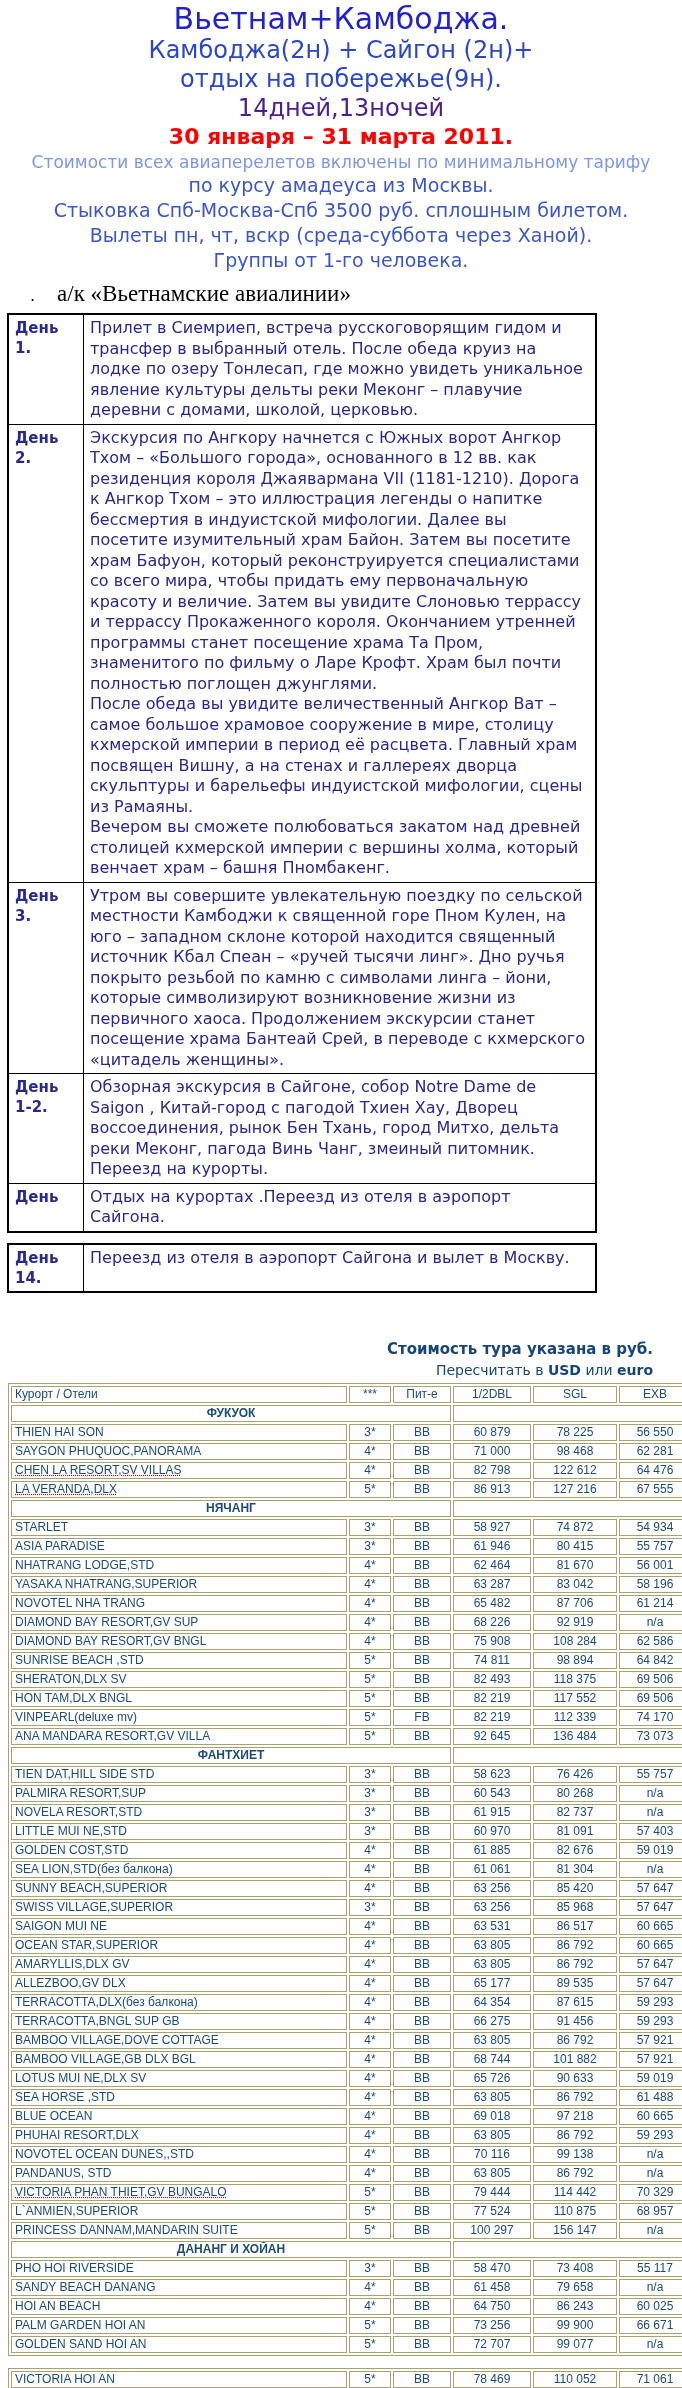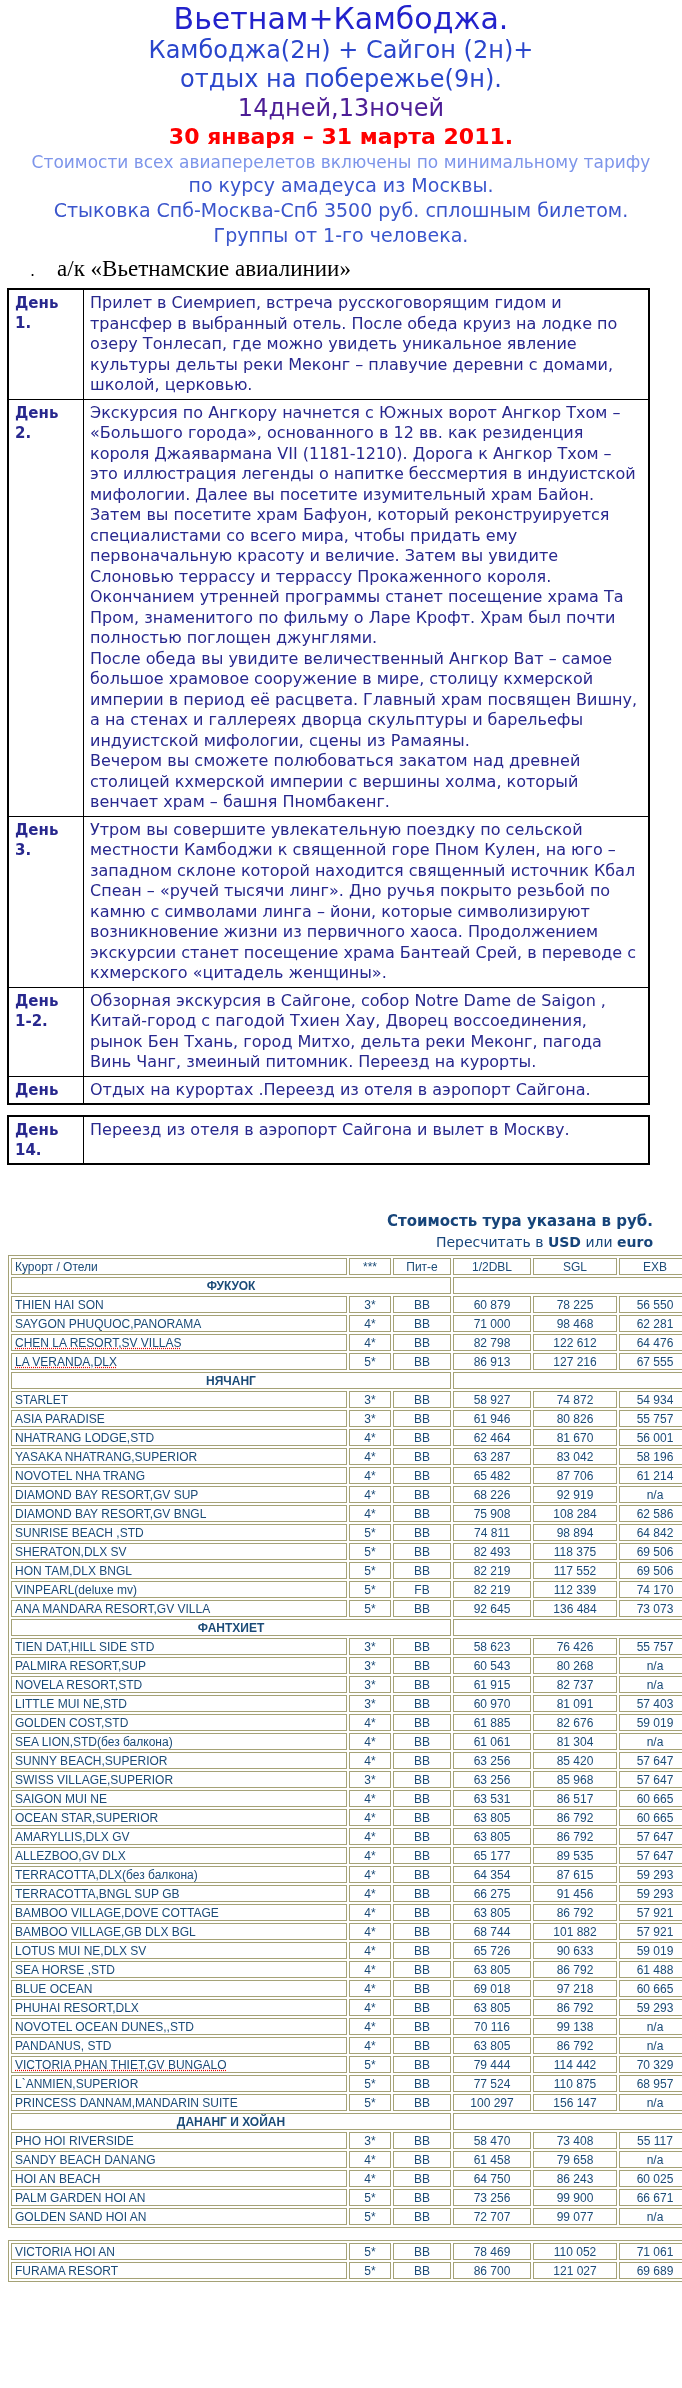--- a/index.html
+++ b/index.html
@@ -13,21 +13,21 @@
   .duration  { color:#4c1d95; font-size:24px; line-height:29px; }
   .dates     { color:#ff0000; font-size:22px; font-weight:bold; line-height:28px; }
   .note-light{ color:#7d95ea; font-size:17px; line-height:22px; }
   .note      { color:#3a55cc; font-size:19px; line-height:25px; }
 
   .airline-line { margin:8px 0 6px 30px; color:#000; }
   .airline-line .dot { font-size:16px; margin-right:22px; }
   .airline-line .airline { font-family:"Liberation Serif","DejaVu Serif",serif; font-size:23px; }
 
   
-  table.itin { border-collapse:collapse; margin:0 0 10px 7px; width:643px; table-layout:fixed;border-radius:28px; }
+  table.itin { border-collapse:collapse; margin:0 0 10px 7px; width:590px; table-layout:fixed;border-radius:28px; }
   table.itin td { border:1px solid #000; vertical-align:top; padding:3px 6px; }
   table.itin { border:2px solid #000; }
   td.day-label { width:62px; font-weight:bold; color:#28288e; font-size:15px; line-height:20px; }
   td.day-text  { color:#28288e; font-size:16px; line-height:20.5px; white-space:pre-line; }
   table.itin2 td.empty-cell { height:28px; }
 
   
   .price-intro { width:645px; margin-left:8px; text-align:right; padding-right:12px; margin-top:46px; }
   .price-title { color:#17457a; font-weight:bold; font-size:15px; line-height:20px; }
   .recalc { color:#17457a; font-size:14px; line-height:22px; }
@@ -55,20 +55,21 @@
 
   <div class="header">
     <div class="title">Вьетнам+Камбоджа.</div>
     <div class="subtitle">Камбоджа(2н) + Сайгон (2н)+</div>
     <div class="subtitle">отдых на побережье(9н).</div>
     <div class="duration">14дней,13ночей</div>
     <div class="dates">30 января  – 31 марта  2011.</div>
     <div class="note-light">Стоимости всех авиаперелетов включены по минимальному тарифу</div>
     <div class="note">по курсу амадеуса  из Москвы.</div>
     <div class="note">Стыковка Спб-Москва-Спб 3500 руб. сплошным билетом.</div>
+    <div class="note">Вылеты пн, чт, вскр (среда-суббота через Ханой).</div>
     <div class="note">Группы от 1-го человека.</div>
   </div>
 
   <div class="airline-line">
     <span class="dot">.</span><span class="airline">а/к «Вьетнамские авиалинии»</span>
   </div>
 
   <table class="itin">
     <tbody id="itin1-body">
         <tr>
@@ -176,21 +177,21 @@
           <td class="h-meal">BB</td>
           <td class="h-num">58 927</td>
           <td class="h-num">74 872</td>
           <td class="h-num">54 934</td>
         </tr>
         <tr>
           <td class="h-name">ASIA PARADISE</td>
           <td class="h-star">3*</td>
           <td class="h-meal">BB</td>
           <td class="h-num">61 946</td>
-          <td class="h-num">80 826</td>
+          <td class="h-num">80 415</td>
           <td class="h-num">55 757</td>
         </tr>
         <tr>
           <td class="h-name">NHATRANG LODGE,STD</td>
           <td class="h-star">4*</td>
           <td class="h-meal">BB</td>
           <td class="h-num">62 464</td>
           <td class="h-num">81 670</td>
           <td class="h-num">56 001</td>
         </tr>

